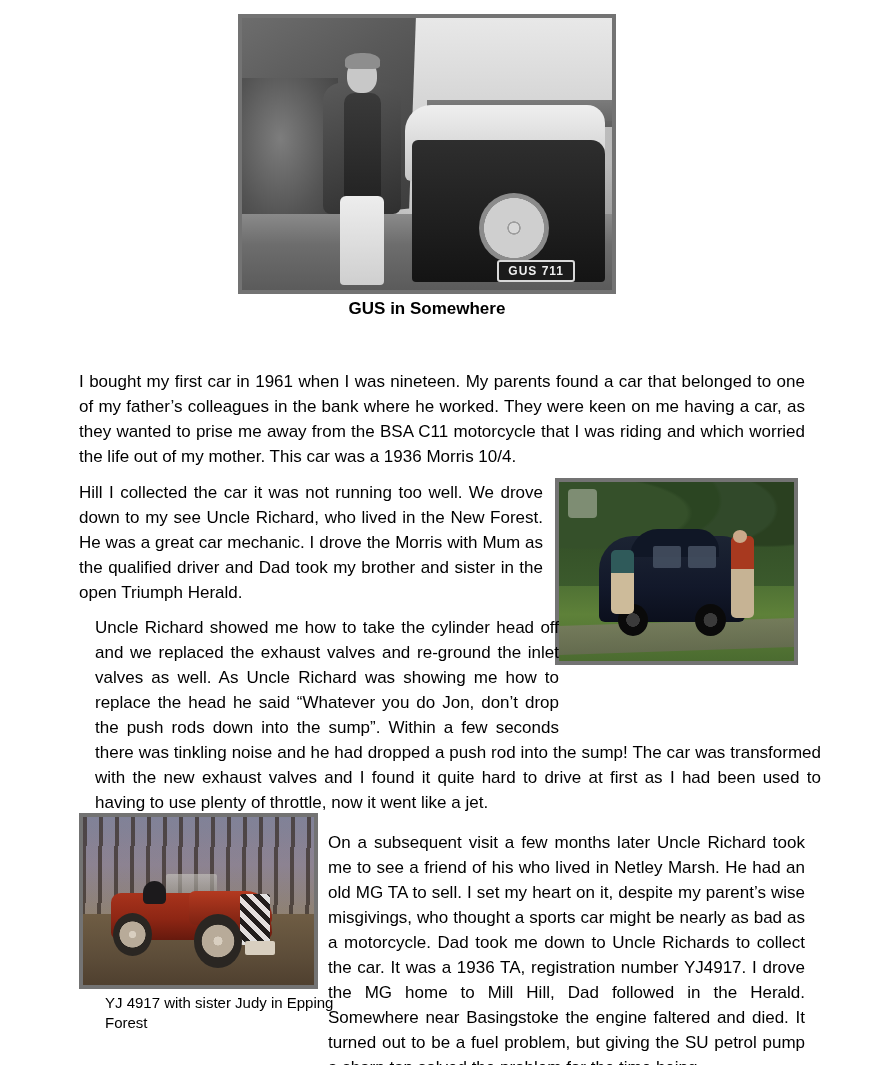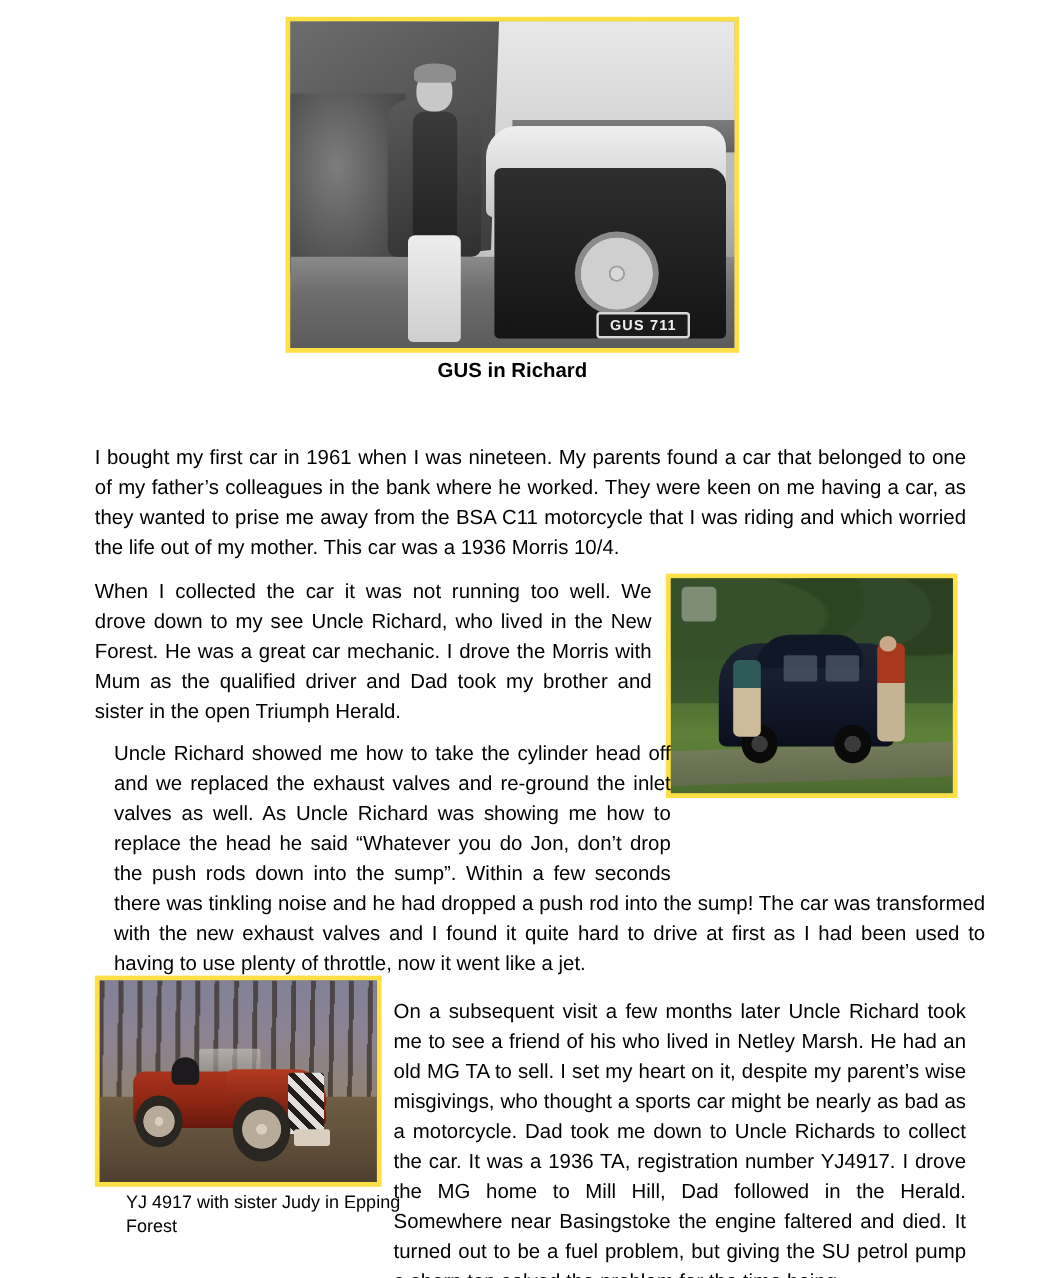--- a/index.html
+++ b/index.html
@@ -19,21 +19,21 @@
   .page {
     position: absolute;
     left: 0; top: 0;
     width: 884px;
     height: 1065px;
   }
 
   
   .photo {
     position: absolute;
-    background: #fde047;
+    background: #737373;
     padding: 4px;
     box-sizing: border-box;
     overflow: hidden;
   }
   .photo .inner {
     width: 100%;
     height: 100%;
     position: relative;
     overflow: hidden;
   }
@@ -335,21 +335,21 @@
       <div class="man">
         <div class="coat"></div>
         <div class="torso"></div>
         <div class="legs"></div>
         <div class="head"></div>
         <div class="cap"></div>
       </div>
     </div>
   </div>
 
-  <div class="hero-caption">GUS in Richard</div>
+  <div class="hero-caption">GUS in Somewhere</div>
 
   <div class="body-text" id="para-1">I bought my first car in 1961 when I was nineteen. My parents found a car that belonged to one of my father’s colleagues in the bank where he worked. They were keen on me having a car, as they wanted to prise me away from the BSA C11 motorcycle that I was riding and which worried the life out of my mother. This car was a 1936 Morris 10/4.</div>
 
   <div class="photo" id="photo-morris">
     <div class="inner">
       <div class="trees"></div>
       <div class="sky-gap"></div>
       <div class="drive"></div>
       <div class="car"></div>
       <div class="car-roofline"></div>
@@ -357,21 +357,21 @@
       <div class="win2"></div>
       <div class="wheel-f"></div>
       <div class="wheel-r"></div>
       <div class="person-a"></div>
       <div class="person-b"></div>
       <div class="person-b-head"></div>
     </div>
   </div>
 
 
-  <div class="body-text" id="para-2">When I collected the car it was not running too well. We drove down to my see Uncle Richard, who lived in the New Forest. He was a great car mechanic. I drove the Morris with Mum as the qualified driver and Dad took my brother and sister in the open Triumph Herald.</div>
+  <div class="body-text" id="para-2">Hill I collected the car it was not running too well. We drove down to my see Uncle Richard, who lived in the New Forest. He was a great car mechanic. I drove the Morris with Mum as the qualified driver and Dad took my brother and sister in the open Triumph Herald.</div>
 
   <div class="body-text" id="para-3"><span class="flow-stop"></span><span>Uncle Richard showed me how to take the cylinder head off and we replaced the exhaust valves and re-ground the inlet valves as well. As Uncle Richard was showing me how to replace the head he said “Whatever you do Jon, don’t drop the push rods down into the sump”. Within a few seconds there was tinkling noise and he had dropped a push rod into the sump! The car was transformed with the new exhaust valves and I found it quite hard to drive at first as I had been used to having to use plenty of throttle, now it went like a jet.</span></div>
 
   <div class="photo" id="photo-mg">
     <div class="inner">
       <div class="woods"></div>
       <div class="ground"></div>
       <div class="mg-screen"></div>
       <div class="mg-body"></div>
       <div class="mg-bonnet"></div>

